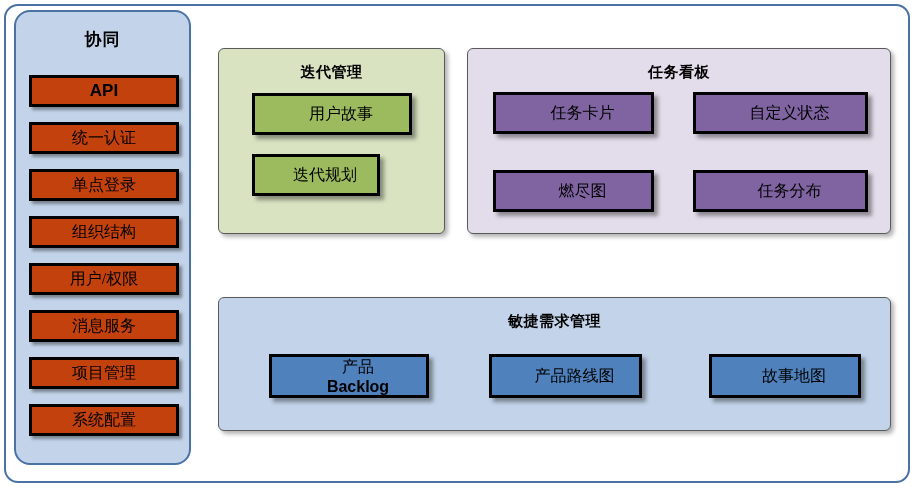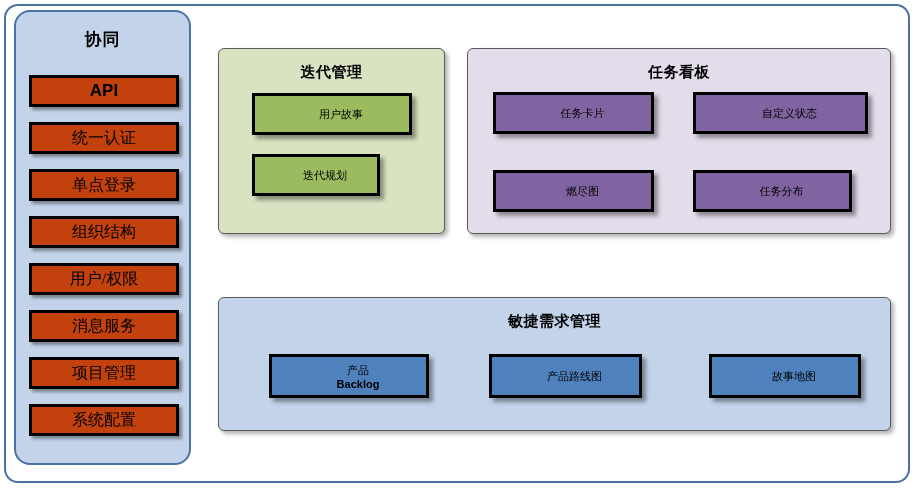--- a/index.html
+++ b/index.html
@@ -132,21 +132,21 @@
 
   
   .node {
     position: absolute;
     box-sizing: border-box;
     border: 3px solid #000000;
     display: flex;
     align-items: center;
     justify-content: center;
     font-family: "Liberation Serif", "DejaVu Serif", serif;
-    font-size: 11px;
+    font-size: 16px;
     color: #000000;
     box-shadow: 4px 4px 4px rgba(0,0,0,0.38);
     text-align: center;
     padding-left: 18px;
   }
   .node-green  { background: #9cbb5f; }
   .node-purple { background: #8064a2; }
   .node-blue   { background: #4f81bd; }
 
   .node-mixed {
@@ -158,21 +158,21 @@
   }
 
   
   .it-n1 { left: 33px; top: 44px;  width: 160px; height: 42px; }
   .it-n2 { left: 33px; top: 105px; width: 128px; height: 42px; }
 
   
   .tb-n1 { left: 25px;  top: 43px;  width: 161px; height: 42px; }
   .tb-n2 { left: 225px; top: 43px;  width: 175px; height: 42px; }
   .tb-n3 { left: 25px;  top: 121px; width: 161px; height: 42px; }
-  .tb-n4 { left: 225px; top: 121px; width: 159px; height: 42px; }
+  .tb-n4 { left: 225px; top: 121px; width: 175px; height: 42px; }
 
   
   .ag-n1 { left: 50px;  top: 56px; width: 160px; height: 44px; flex-direction: column; }
   .ag-n2 { left: 270px; top: 56px; width: 153px; height: 44px; }
   .ag-n3 { left: 490px; top: 56px; width: 152px; height: 44px; }
 </style>
 </head>
 <body>
 
 <div id="canvas">

